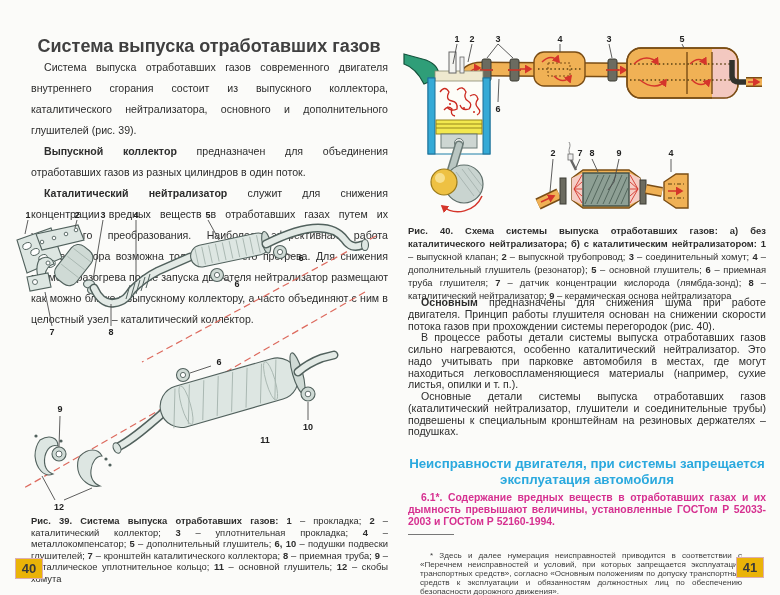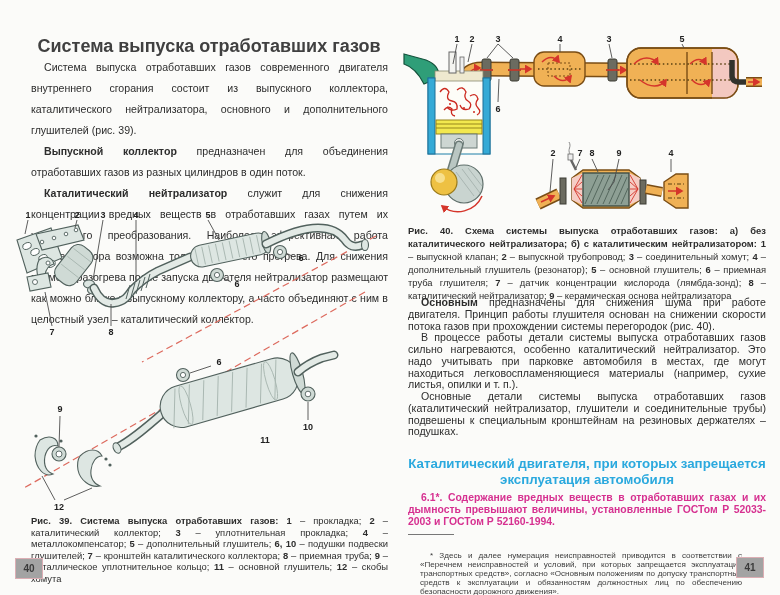--- a/index.html
+++ b/index.html
@@ -17,22 +17,22 @@
   #fig40{left:402px;top:12px}
   #rp-caption{left:408px;top:224px;width:358px;font-size:9.4px;line-height:13px;text-align:justify}
   #rp-body{left:408px;top:297px;width:358px;font-size:10.6px;line-height:11.75px}
   #rp-heading{left:408px;top:456px;width:358px;text-align:center;
               font-size:13.3px;font-weight:700;color:#2ba9de;line-height:15.5px}
   #rp-violation{left:408px;top:492px;width:358px;font-size:10.4px;line-height:11.9px;
                 color:#d63090;font-weight:700;text-align:justify;text-indent:13px;margin:0}
   #rp-footrule{left:408px;top:534px;width:46px;border-top:1px solid #777;height:0}
   #rp-footnote{left:408px;top:539px;width:322px;font-size:8.1px;line-height:9px;
                color:#3c3c3c;text-align:justify;text-indent:10px;margin:12px}
-  .pagebox{width:26px;height:19px;border:1px solid #dcaeb4;background:#a3a3a3;
-           color:#3a3a3a;font-size:10px;font-weight:700;
+  .pagebox{width:26px;height:19px;border:1px solid #dcaeb4;background:#eab308;
+           color:#3a3a3a;font-size:13px;font-weight:700;
            display:flex;align-items:center;justify-content:center}
   #lp-pagebox{left:15px;top:558px}
   #rp-pagebox{left:736px;top:557px}
   
   .co{font:bold 9px "Liberation Sans",sans-serif;fill:#222;text-anchor:middle}
   .ld{stroke:#4c4c4c;stroke-width:.9;fill:none}
   .pipe-o{stroke:#51615d;stroke-width:9;fill:none;stroke-linecap:round}
   .pipe-i{stroke:#e3eae6;stroke-width:6;fill:none;stroke-linecap:round}
   .mt{fill:#dde6e2;stroke:#51615d;stroke-width:1.1}
   .mt2{fill:#cfdad5;stroke:#51615d;stroke-width:1.1}
@@ -384,17 +384,17 @@
 </svg>
 
 <div class="abs" id="rp-caption"><span class="b">Рис. 40. Схема системы выпуска отработавших газов: а) без каталитического нейтрализатора; б) с каталитическим нейтрализатором: </span><span class="b">1</span><span> – выпускной клапан; </span><span class="b">2</span><span> – выпускной трубопровод; </span><span class="b">3</span><span> – соединительный хомут; </span><span class="b">4</span><span> – дополнительный глушитель (резонатор); </span><span class="b">5</span><span> – основной глушитель; </span><span class="b">6</span><span> – приемная труба глушителя; </span><span class="b">7</span><span> – датчик концентрации кислорода (лямбда-зонд); </span><span class="b">8</span><span> – каталитический нейтрализатор; </span><span class="b">9</span><span> – керамическая основа нейтрализатора</span></div>
 
 <div class="abs" id="rp-body">
   <p class="jp"><span class="b">Основным</span><span> предназначены для снижения шума при работе двигателя. Принцип работы глушителя основан на снижении скорости потока газов при прохождении системы перегородок (рис. 40).</span></p>
   <p class="jp"><span>В процессе работы детали системы выпуска отработавших газов сильно нагреваются, особенно каталитический нейтрализатор. Это надо учитывать при парковке автомобиля в местах, где могут находиться легковоспламеняющиеся материалы (например, сухие листья, опилки и т. п.).</span></p>
   <p class="jp"><span>Основные детали системы выпуска отработавших газов (каталитический нейтрализатор, глушители и соединительные трубы) подвешены к специальным кронштейнам на резиновых держателях – подушках.</span></p>
 </div>
 
-<div class="abs" id="rp-heading">Каталитический двигателя, при которых запрещается эксплуатация автомобиля</div>
+<div class="abs" id="rp-heading">Неисправности двигателя, при системы запрещается эксплуатация автомобиля</div>
 <p class="abs" id="rp-violation">6.1*. Содержание вредных веществ в отработавших газах и их дымность превышают величины, установленные ГОСТом Р 52033-2003 и ГОСТом Р 52160-1994.</p>
 <div class="abs" id="rp-footrule"></div>
 <p class="abs" id="rp-footnote">* Здесь и далее нумерация неисправностей приводится в соответствии с «Перечнем неисправностей и условий, при которых запрещается эксплуатация транспортных средств», согласно «Основным положениям по допуску транспортных средств к эксплуатации и обязанностям должностных лиц по обеспечению безопасности дорожного движения».</p>
 <div class="abs pagebox" id="rp-pagebox">41</div>
 
 </body></html>

